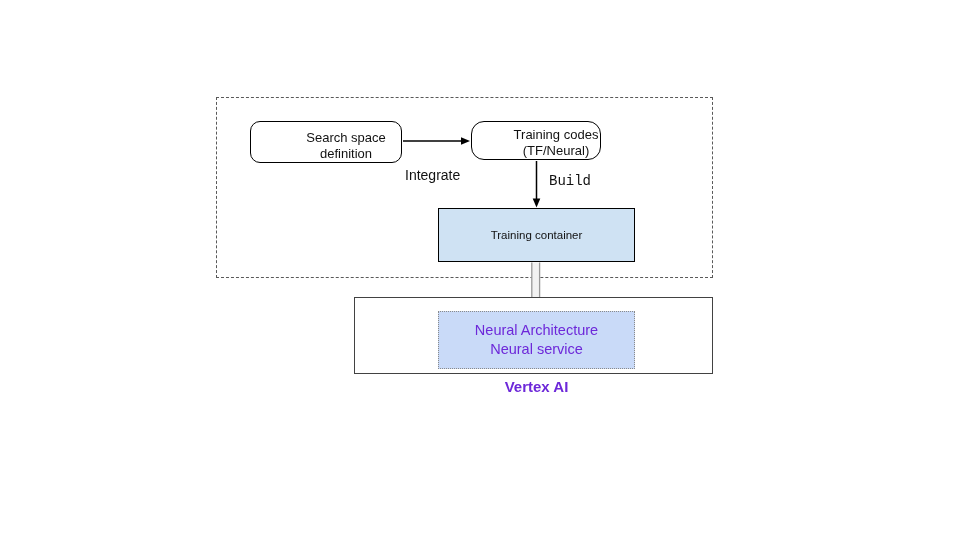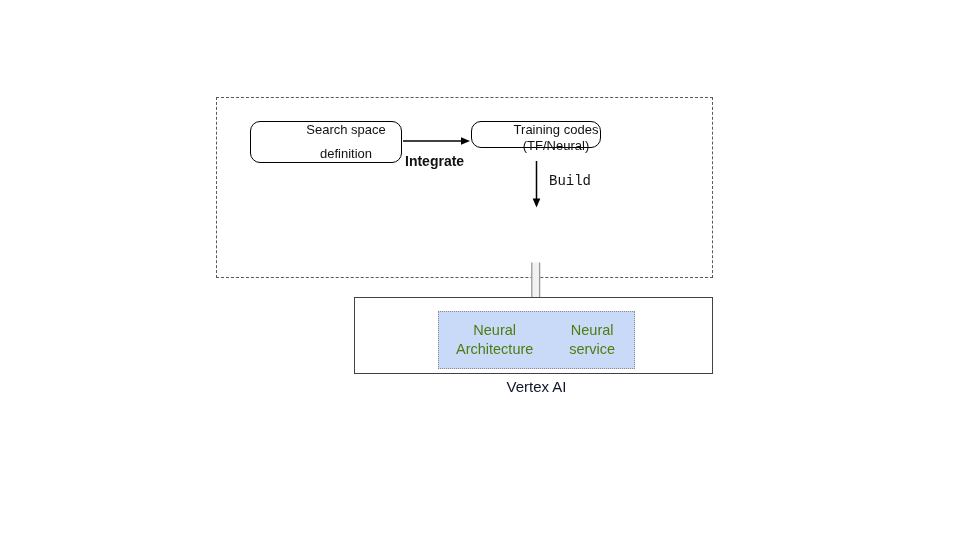--- a/index.html
+++ b/index.html
@@ -26,29 +26,29 @@
   }
 
   
   .node {
     border: 1.5px solid #000000;
     border-radius: 10px;
     background: #ffffff;
     display: flex;
     flex-direction: column;
     align-items: center;
-    justify-content: space-between;
+    justify-content: flex-end;
     text-align: center;
     font-size: 13px;
     line-height: 16px;
     color: #111111;
     padding-left: 40px;
   }
   .node-search { left: 250px; top: 121px; width: 152px; height: 42px; }
-  .node-codes  { left: 471px; top: 121px; width: 130px; height: 27px; }
+  .node-codes  { left: 471px; top: 121px; width: 130px; height: 39px; border-radius: 13px; }
 
   
   .node-container {
     left: 438px; top: 208px;
     width: 197px; height: 54px;
     background: #cfe2f3;
     border: 1px solid #000000;
     display: flex;
     align-items: center;
     justify-content: center;
@@ -65,44 +65,45 @@
     background: #ffffff;
   }
 
   
   .nas-box {
     left: 438px; top: 311px;
     width: 197px; height: 58px;
     background: #c9daf8;
     border: 1px dotted #8a8a8a;
     display: flex;
-    flex-direction: row;
+    flex-direction: column;
     align-items: center;
     justify-content: center;
     text-align: center;
     font-size: 14.5px;
     line-height: 19px;
-    color: #4d7c0f;
+    color: #6d28d9;
   }
 
   
   .edge-label {
     font-size: 14px;
     color: #111111;
     white-space: nowrap;
   }
-  .label-integrate { left: 405px; top: 153px; font-weight: bold; }
+  .label-integrate { left: 405px; top: 167px; }
   .label-build     { left: 549px; top: 173px; font-family: Liberation Mono, monospace; }
 
   .vertex-label {
     left: 438px; top: 378px;
     width: 197px;
     text-align: center;
     font-size: 15px;
-    color: #0f172a;
+    color: #6d28d9;
+    font-weight: bold;
   }
 
   .arrow-layer {
     left: 0; top: 0;
     width: 960px; height: 540px;
     pointer-events: none;
   }
 </style>
 </head>
 <body>
@@ -134,20 +135,23 @@
   </div>
 
   <div class="abs node node-codes">
     <span>Training codes</span>
     <span>(TF/Neural)</span>
   </div>
 
   <div class="abs edge-label label-integrate">Integrate</div>
   <div class="abs edge-label label-build">Build</div>
 
+  <div class="abs node-container">
+    <span>Training container</span>
+  </div>
 
   <div class="abs vertex-box"></div>
 
   <div class="abs nas-box">
     <span>Neural Architecture</span>
     <span>Neural service</span>
   </div>
 
   <div class="abs vertex-label">Vertex AI</div>
 

